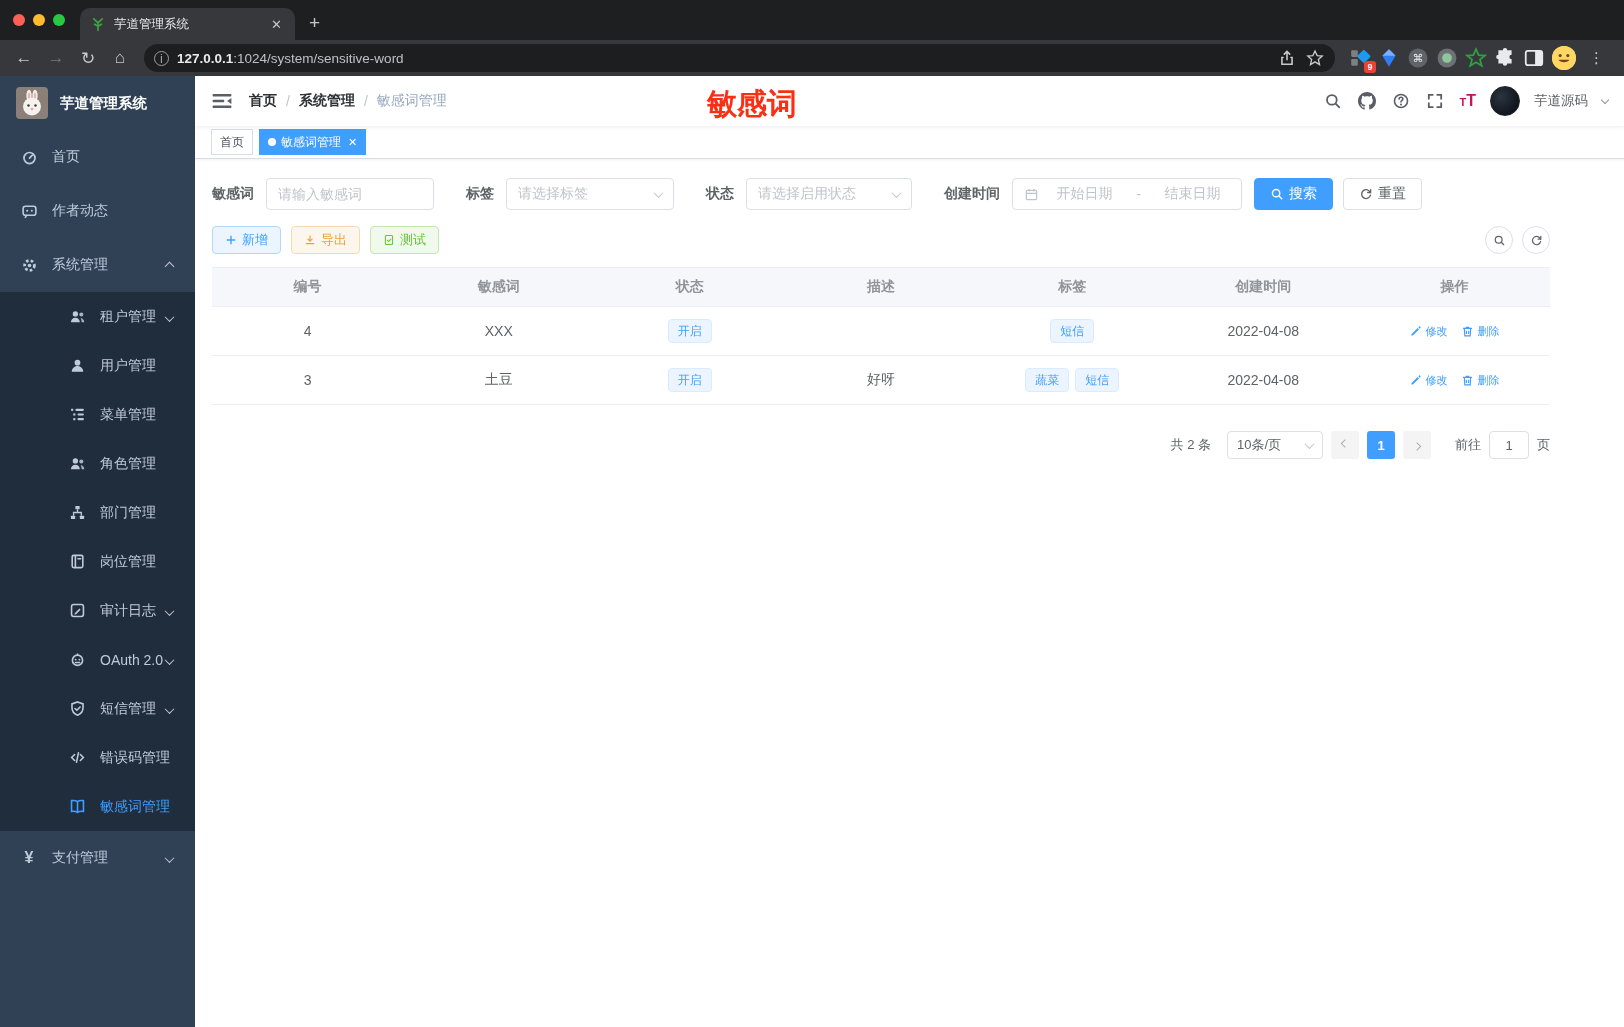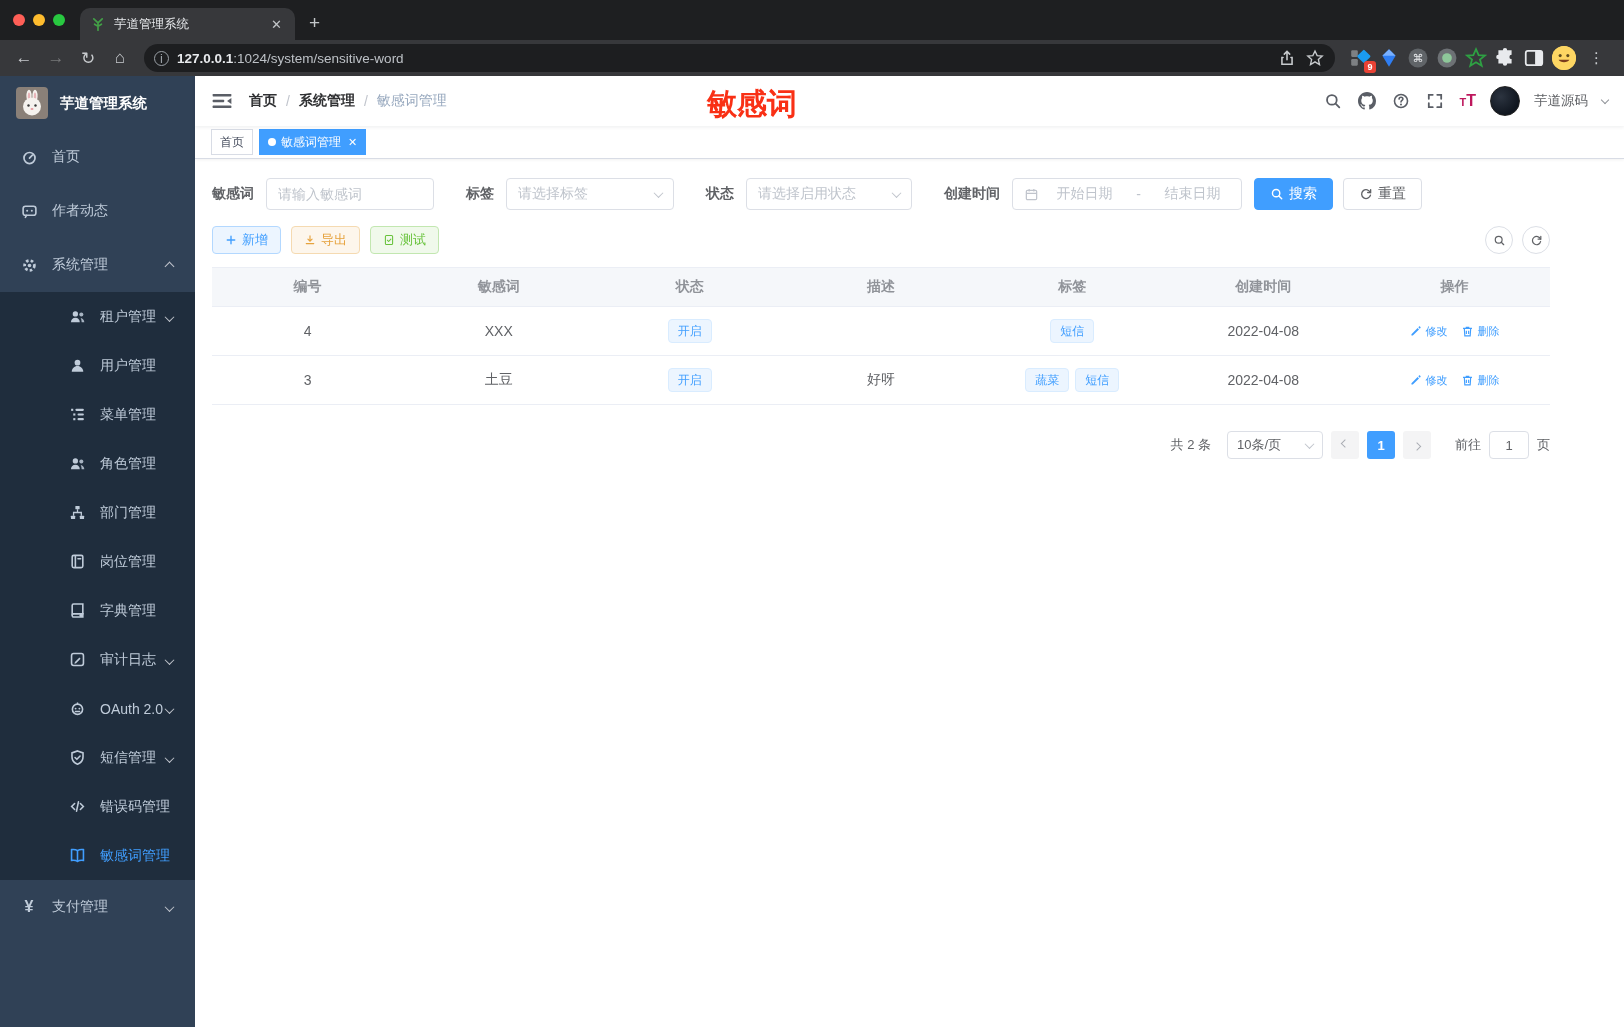--- a/index.html
+++ b/index.html
@@ -339,30 +339,20 @@
           </div>
           <div class="side-item sub">
             <span class="s-icon">
               <svg viewBox="0 0 16 16">
                 <rect x="3" y="2.2" width="10" height="11.6" rx="1.6" fill="none" stroke="currentColor" stroke-width="1.5"></rect>
                 <path d="M6 2.2v11.6" stroke="currentColor" stroke-width="1.5"></path>
                 <path d="M8.4 5.4h2.6" stroke="currentColor" stroke-width="1.4" stroke-linecap="round"></path>
               </svg>
             </span>
             <span class="s-label">岗位管理</span>
-          </div>
-          <div class="side-item sub">
-            <span class="s-icon">
-              <svg viewBox="0 0 16 16">
-                <path d="M3 3.2c0-.7.6-1.3 1.3-1.3H13v9.2H4.3c-.5 0-.9.2-1.3.4z" fill="none" stroke="currentColor" stroke-width="1.5"></path>
-                <path d="M3 12.4c0-.7.6-1.3 1.3-1.3H13v3H4.3c-.7 0-1.3-.6-1.3-1.3z" fill="none" stroke="currentColor" stroke-width="1.5"></path>
-                <circle cx="11.4" cy="12.6" r="1.6" fill="currentColor"></circle>
-              </svg>
-            </span>
-            <span class="s-label">字典管理</span>
           </div>
           <div class="side-item sub">
             <span class="s-icon">
               <svg viewBox="0 0 16 16">
                 <rect x="2.4" y="2.4" width="11.2" height="11.2" rx="2" fill="none" stroke="currentColor" stroke-width="1.5"></rect>
                 <path d="M5.6 10.4l4.2-4.2 1.1 1.1-4.2 4.2-1.6.5z" fill="currentColor"></path>
               </svg>
             </span>
             <span class="s-label">审计日志</span>
             <span class="chevwrap"><span class="cv down"></span></span>

